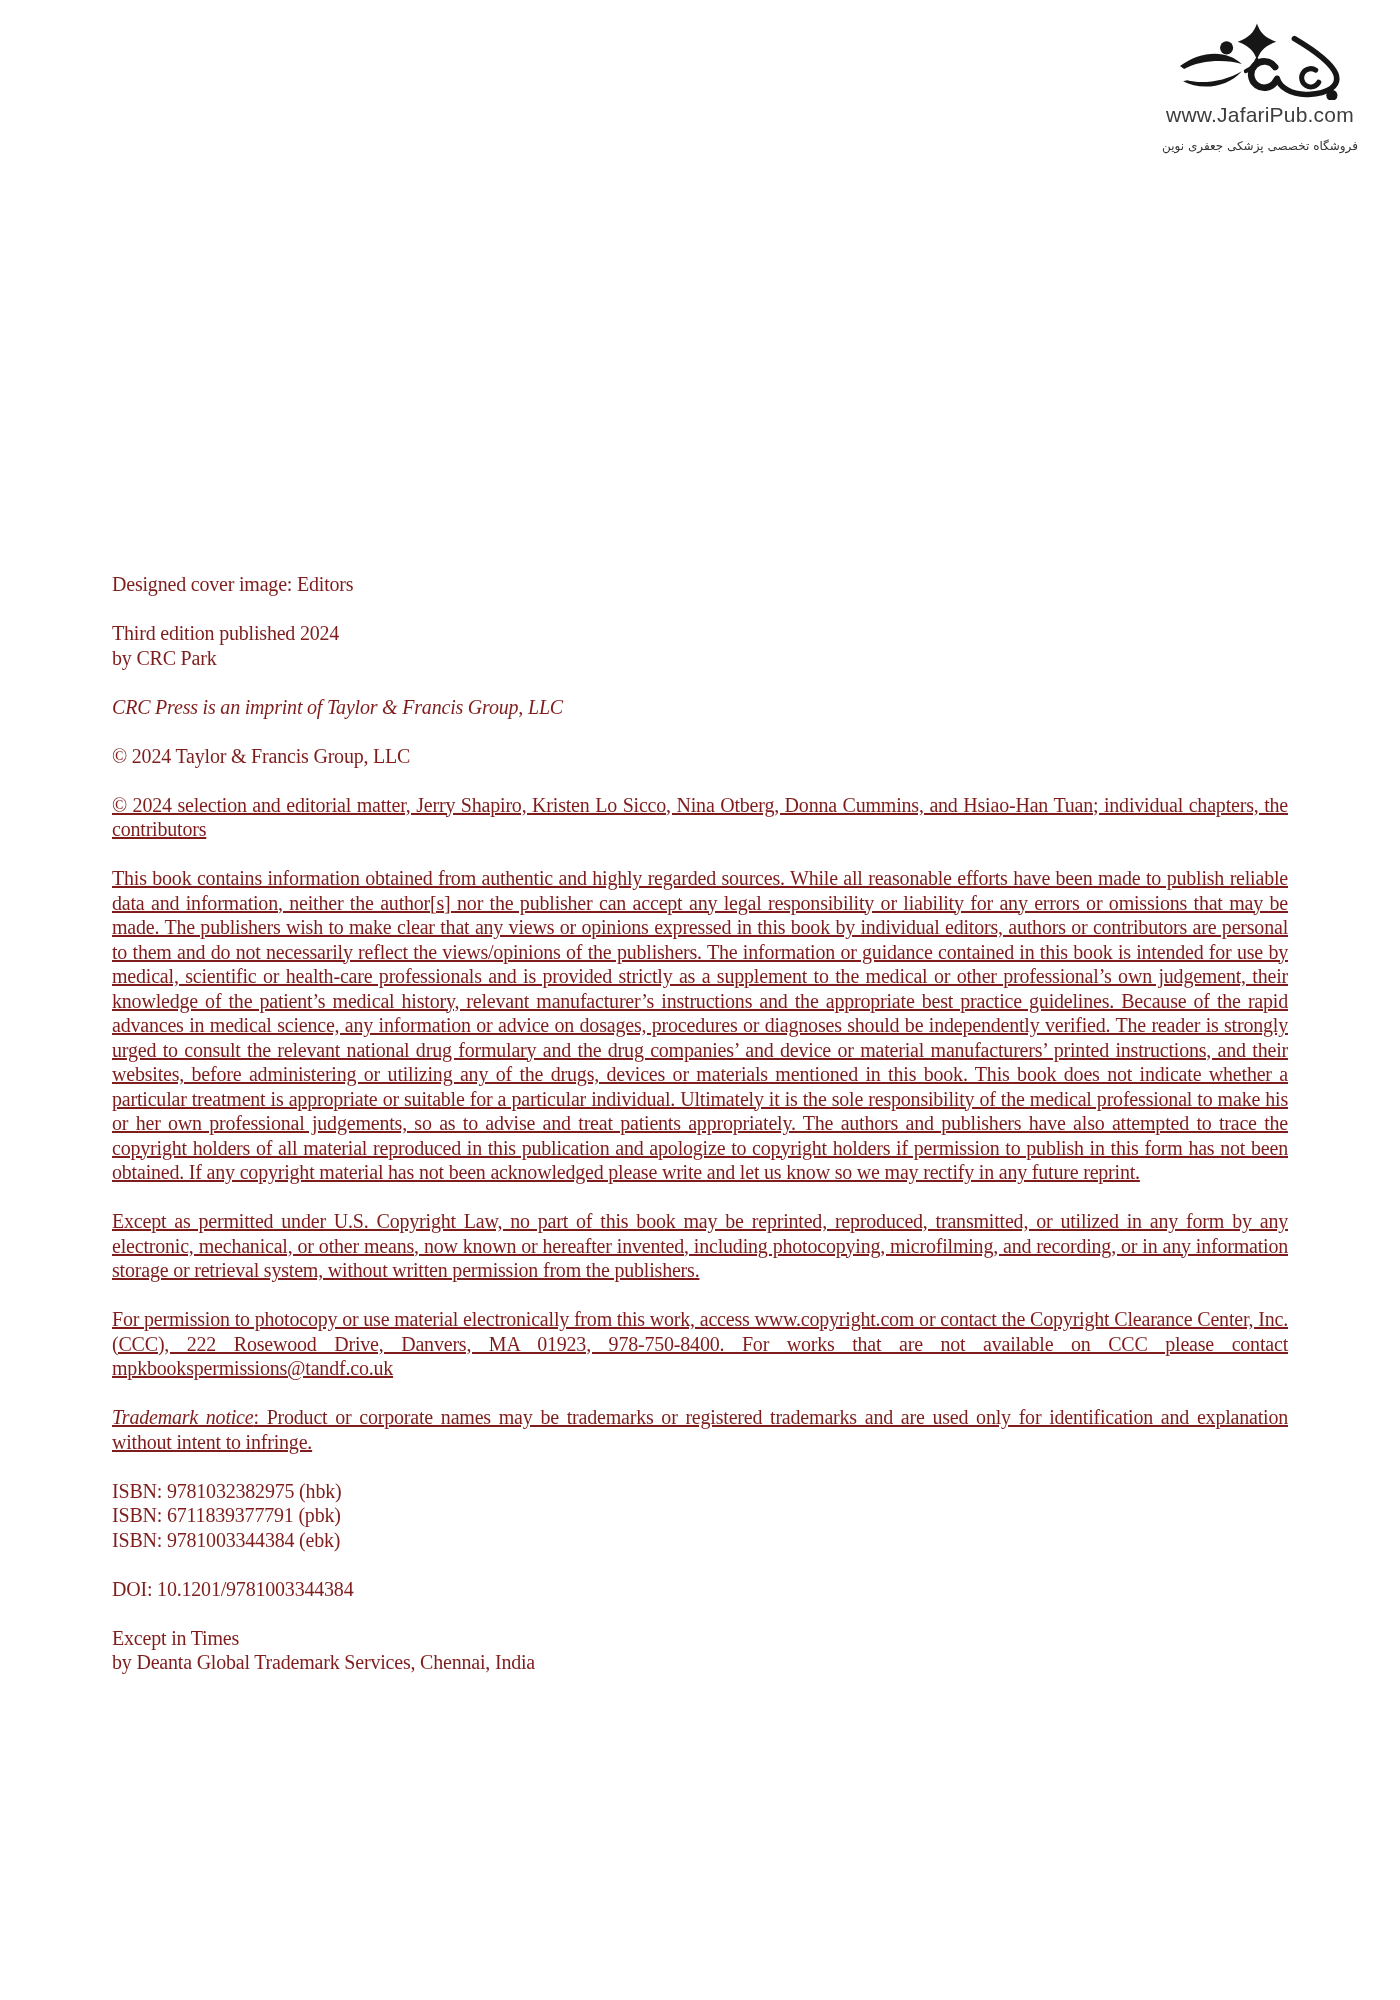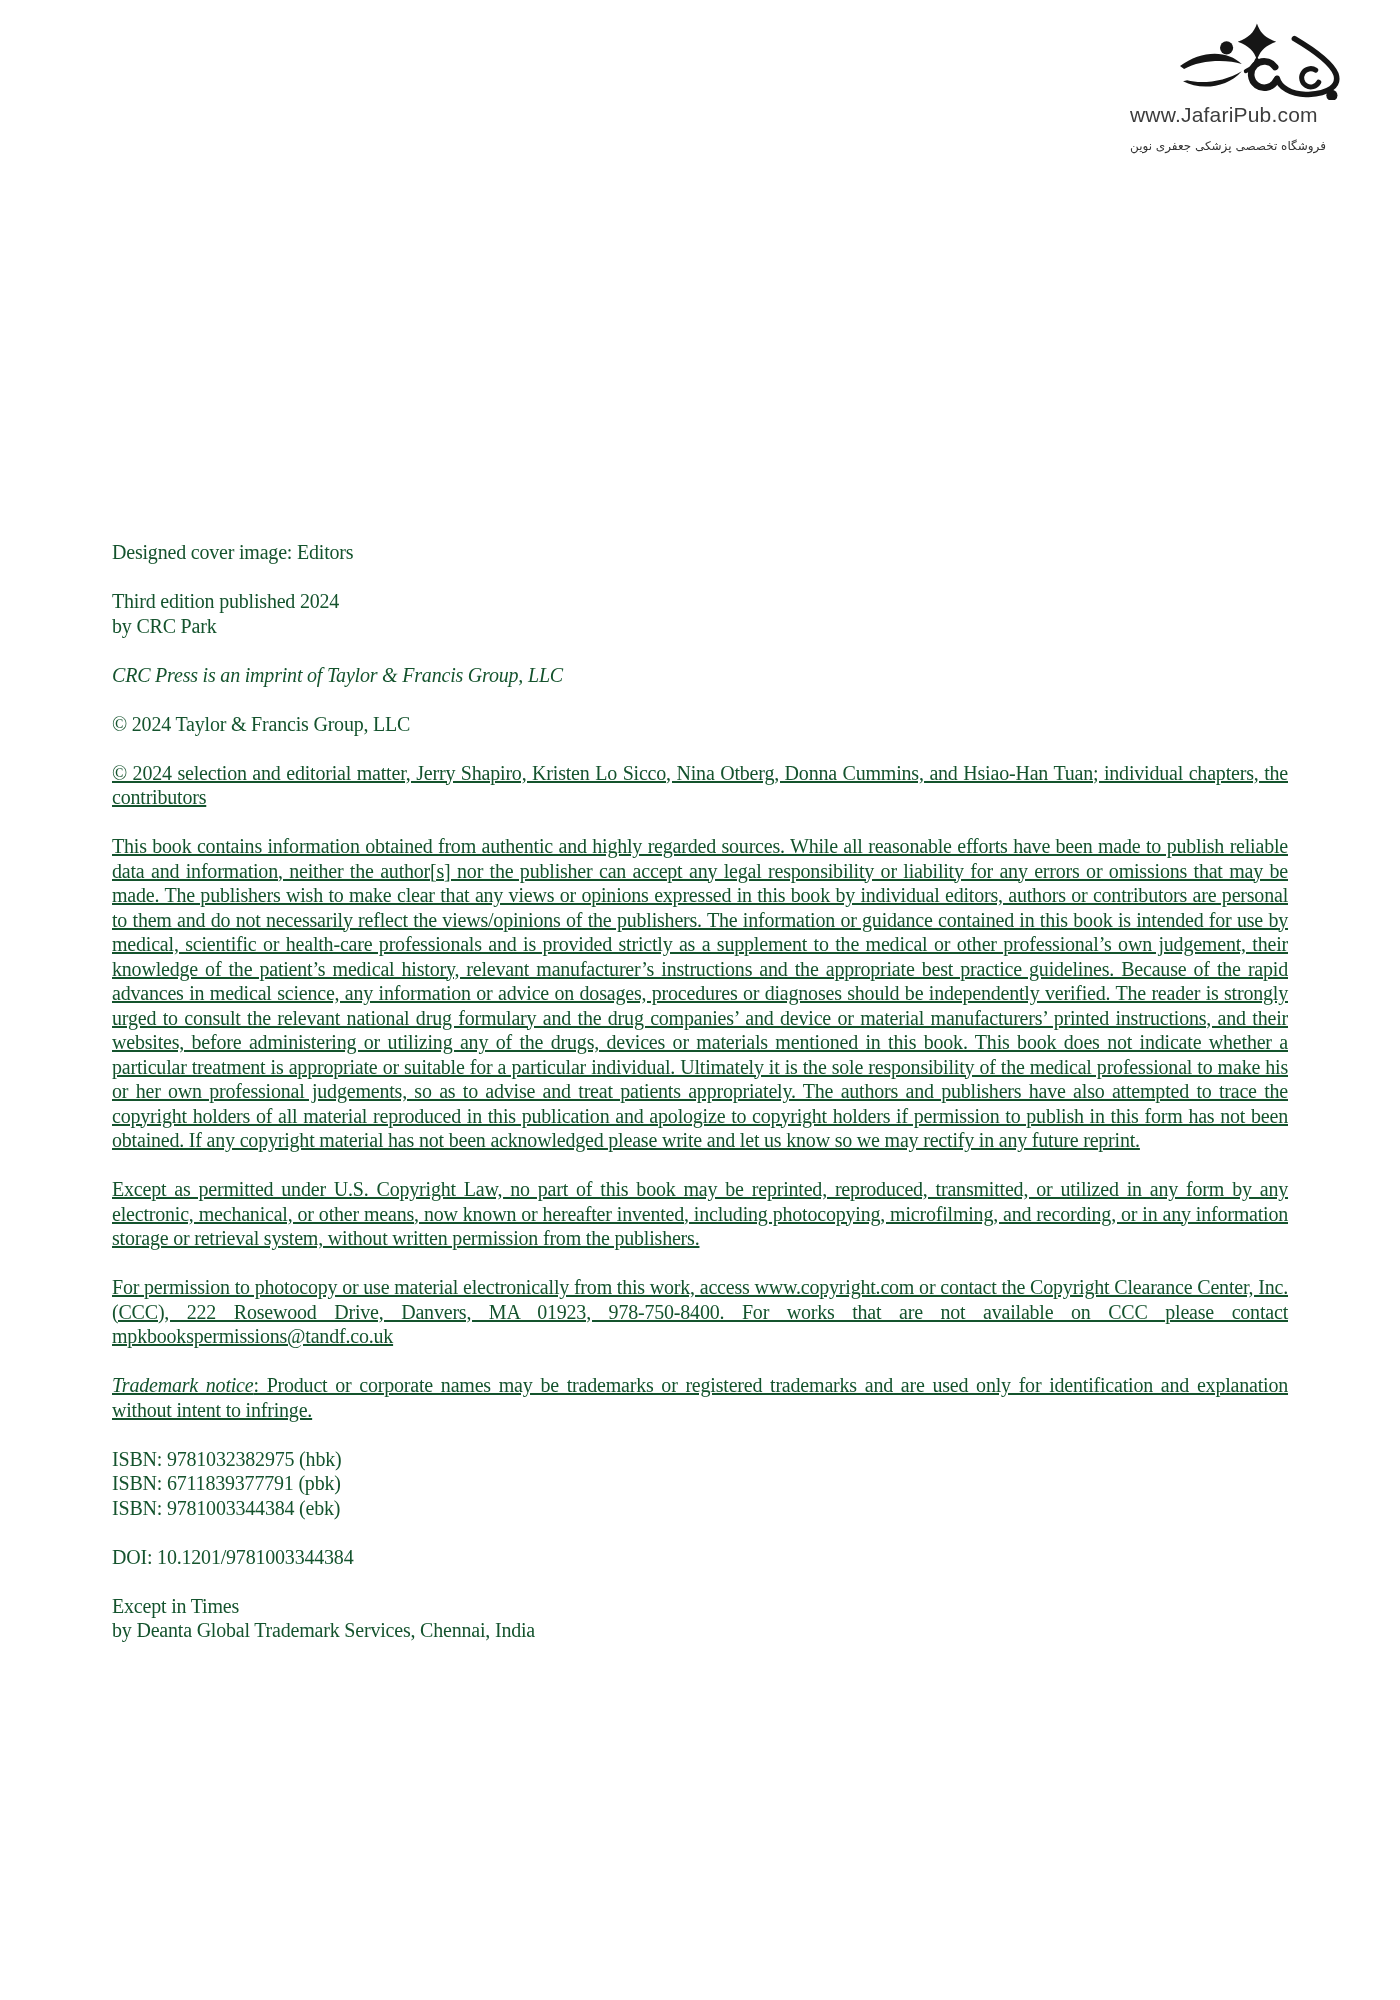--- a/index.html
+++ b/index.html
@@ -12,21 +12,21 @@
     font-family: "Liberation Serif", "DejaVu Serif", serif;
     overflow: hidden;
   }
 
   
   .brand {
     position: absolute;
     top: 22px;
     left: 1130px;
     width: 260px;
-    text-align: left;
+    text-align: center;
   }
   .brand .logo {
     display: block;
     width: 162px;
     height: 78px;
     margin: 0 auto;
   }
   .brand-url {
     margin-top: 3px;
     font-family: "Liberation Sans", sans-serif;
@@ -39,26 +39,26 @@
     direction: rtl;
     font-family: "DejaVu Sans", sans-serif;
     font-size: 12px;
     color: #333333;
   }
 
   
   .textblock {
     position: absolute;
     left: 112px;
-    top: 540px;
+    top: 572px;
     width: 1176px;
     font-size: 20px;
     line-height: 24.5px;
     letter-spacing: -0.2px;
-    color: #14532d;
+    color: #7f1d1d;
   }
   .textblock p { margin: 0 0 24.5px 0; }
   .textblock p:last-child { margin-bottom: 0; }
   .just { text-align: justify; text-decoration: underline; }
   .italic { font-style: italic; }
 </style>
 </head>
 <body>
 
 <div class="page">

